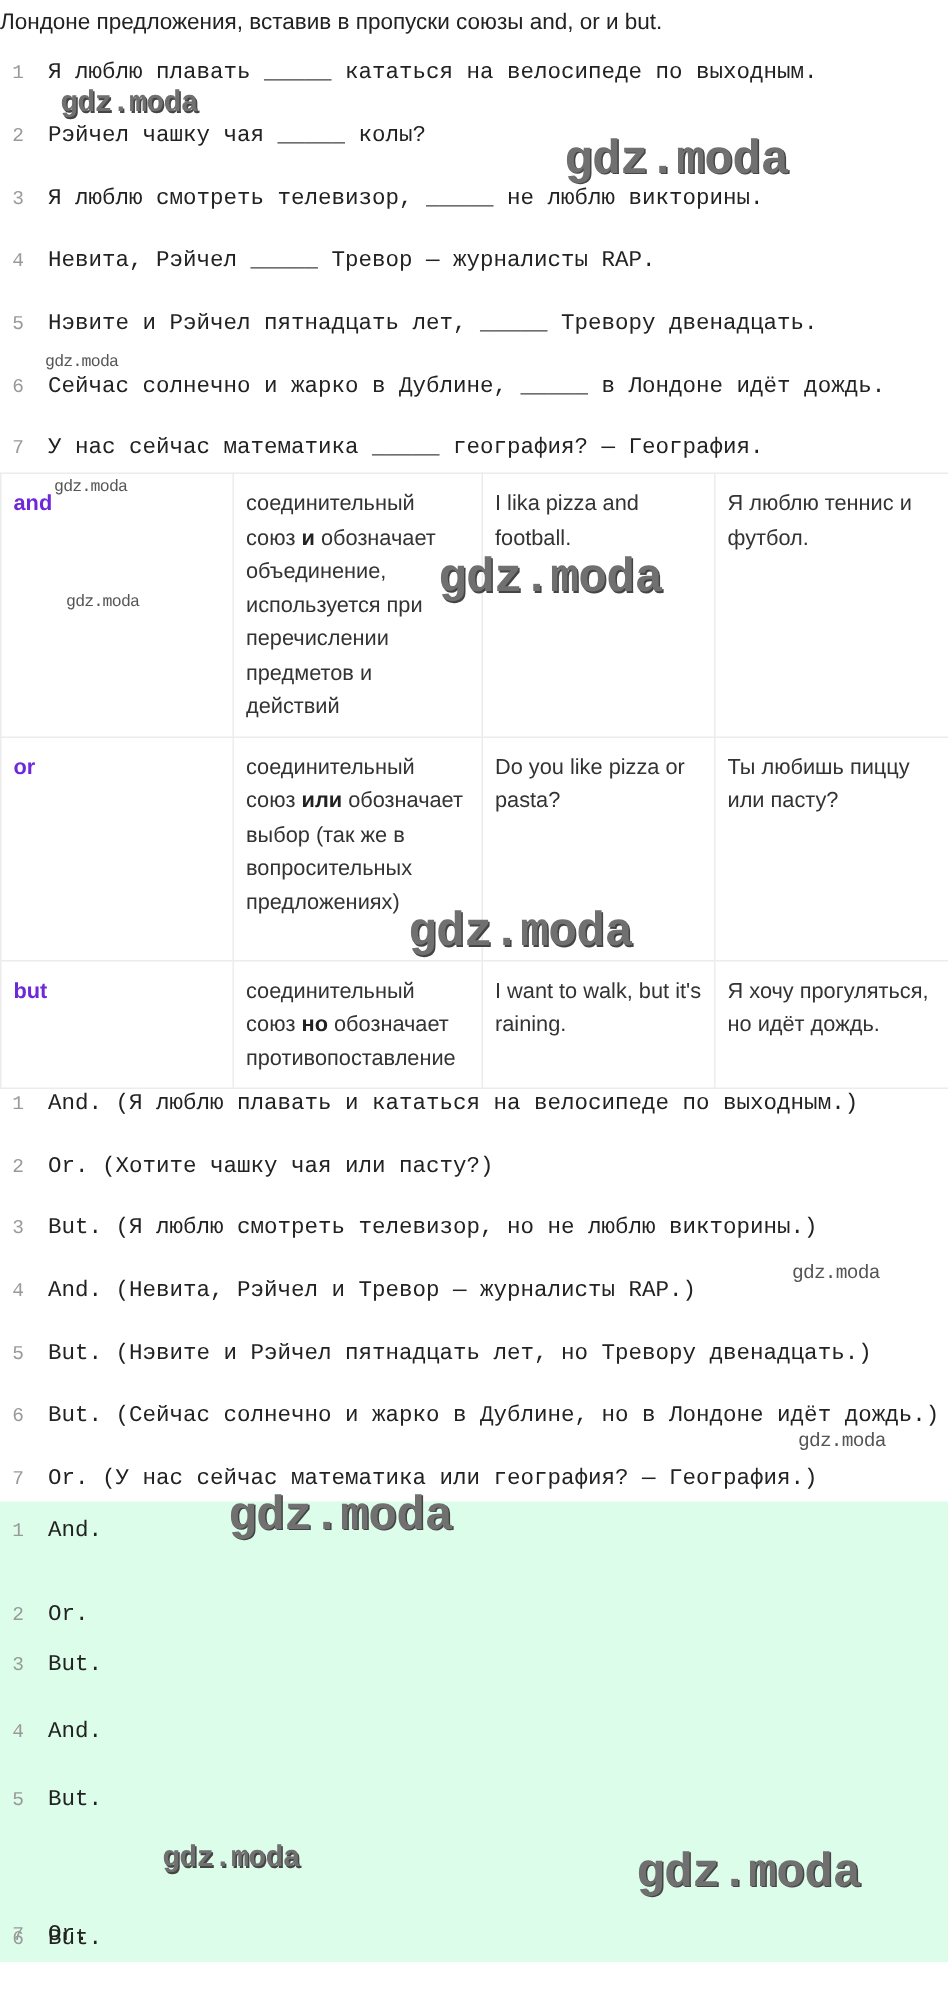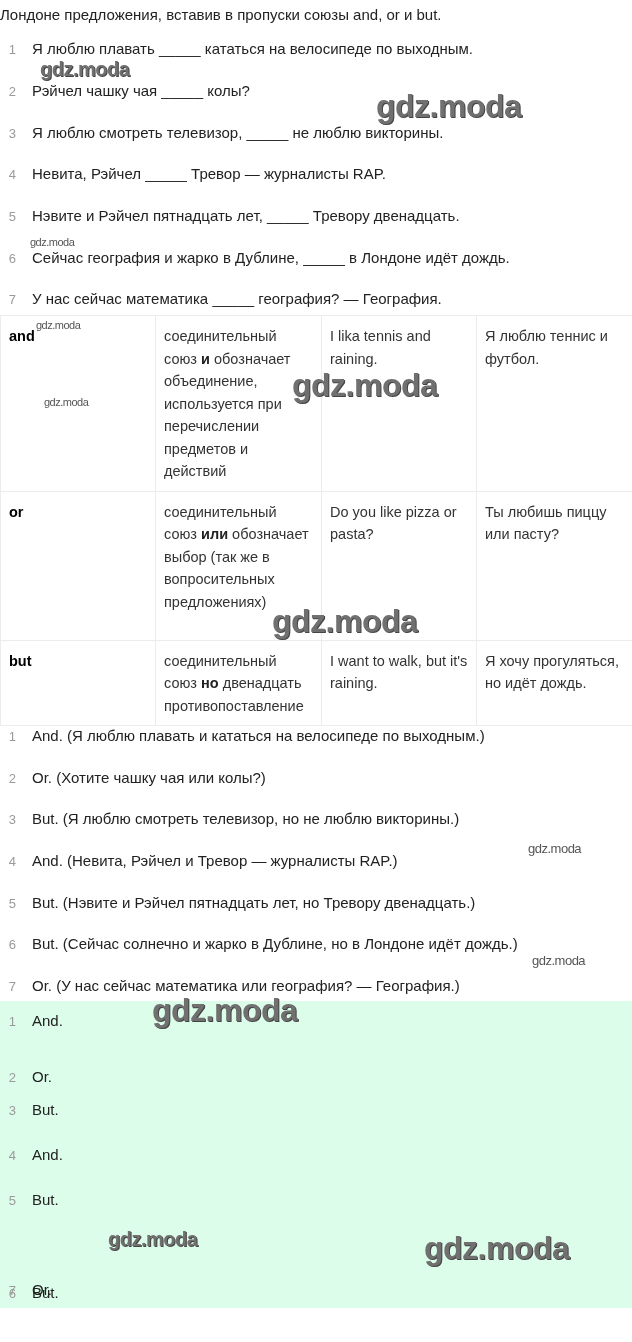--- a/index.html
+++ b/index.html
@@ -1,90 +1,90 @@
 <!DOCTYPE html>
 <html><head>
   <meta charset="utf-8">
   <style>
     html, body { margin: 0; padding: 0; background: #ffffff; }
     body {
       width: 632px; height: 1342px; position: relative; overflow: hidden;
       font-family: "Liberation Sans", sans-serif; color: #222222; font-size: 15px;
     }
     .heading { position: absolute; left: 0; top: 6px; font-size: 15px; color: #222; white-space: nowrap; }
-    .item { position: absolute; left: 0; height: 22px; line-height: 22px; white-space: nowrap; font-size: 15px; }
+    .item { position: absolute; left: 0; height: 22px; line-height: 22px; white-space: nowrap; font-size: 15px; font-family: Liberation Mono, monospace; }
     .num { display: inline-block; width: 16px; text-align: right; color: #9a9a9a; font-size: 13px; margin-right: 16px; }
     .txt { color: #222; }
     table.conj {
       position: absolute; left: 0; top: 315px; width: 632px;
       border-collapse: collapse; table-layout: fixed; font-size: 14.5px; line-height: 22.5px;
     }
     table.conj td {
       border: 1px solid #ececec; vertical-align: top; padding: 9px 8px 8px 8px; color: #333;
     }
-    table.conj td.word { font-weight: bold; color: #000000; }
+    table.conj td.word { font-weight: bold; color: #6d28d9; }
     .green {
       position: absolute; left: 0; top: 1001px; width: 632px; height: 307px; background: #dcfdea;
     }
     .wm {
-      position: absolute; font-family: Liberation Sans, sans-serif; color: #666; white-space: nowrap;
+      position: absolute; font-family: Liberation Mono, monospace; color: #666; white-space: nowrap;
       pointer-events: none; letter-spacing: -0.5px;
     }
     .wm.big { font-size: 32px; font-weight: bold; color: #707070; text-shadow: 1px 1px 0 #444; }
     .wm.mid { font-size: 24px; font-weight: bold; color: #707070; text-shadow: 1px 1px 0 #444; }
     .wm.small { font-size: 11px; color: #555; }
     b { font-weight: bold; color: #222; }
   </style>
 </head>
 <body>
 
 <div class="heading">Лондоне предложения, вставив в пропуски союзы and, or и but.</div>
 
 <div>
   <div class="item" style="top:38px"><span class="num">1</span><span class="txt">Я люблю плавать _____ кататься на велосипеде по выходным.</span></div>
   <div class="item" style="top:80px"><span class="num">2</span><span class="txt">Рэйчел чашку чая _____ колы?</span></div>
   <div class="item" style="top:122px"><span class="num">3</span><span class="txt">Я люблю смотреть телевизор, _____ не люблю викторины.</span></div>
   <div class="item" style="top:163px"><span class="num">4</span><span class="txt">Невита, Рэйчел _____ Тревор — журналисты RAP.</span></div>
   <div class="item" style="top:205px"><span class="num">5</span><span class="txt">Нэвите и Рэйчел пятнадцать лет, _____ Тревору двенадцать.</span></div>
-  <div class="item" style="top:247px"><span class="num">6</span><span class="txt">Сейчас география и жарко в Дублине, _____ в Лондоне идёт дождь.</span></div>
+  <div class="item" style="top:247px"><span class="num">6</span><span class="txt">Сейчас солнечно и жарко в Дублине, _____ в Лондоне идёт дождь.</span></div>
   <div class="item" style="top:288px"><span class="num">7</span><span class="txt">У нас сейчас математика _____ география? — География.</span></div>
 </div>
 
 <table class="conj">
   <colgroup>
       <col style="width:155px">
       <col style="width:166px">
       <col style="width:155px">
       <col style="width:156px">
     </colgroup>
   <tbody>
       <tr style="height:172px">
     <td class="word">and</td>
     <td><span>соединительный союз </span><b>и</b><span> обозначает объединение, используется при перечислении предметов и действий</span></td>
-    <td>I lika tennis and raining.</td>
+    <td>I lika pizza and football.</td>
     <td>Я люблю теннис и футбол.</td>
   </tr>
   <tr style="height:149px">
     <td class="word">or</td>
     <td><span>соединительный союз </span><b>или</b><span> обозначает выбор (так же в вопросительных предложениях)</span></td>
     <td>Do you like pizza or pasta?</td>
     <td>Ты любишь пиццу или пасту?</td>
   </tr>
   <tr style="height:82px">
     <td class="word">but</td>
-    <td><span>соединительный союз </span><b>но</b><span> двенадцать противопоставление</span></td>
+    <td><span>соединительный союз </span><b>но</b><span> обозначает противопоставление</span></td>
     <td>I want to walk, but it's raining.</td>
     <td>Я хочу прогуляться, но идёт дождь.</td>
   </tr>
 </tbody>
   </table>
 
 <div>
   <div class="item" style="top:725px"><span class="num">1</span><span class="txt">And. (Я люблю плавать и кататься на велосипеде по выходным.)</span></div>
-  <div class="item" style="top:767px"><span class="num">2</span><span class="txt">Or. (Хотите чашку чая или колы?)</span></div>
+  <div class="item" style="top:767px"><span class="num">2</span><span class="txt">Or. (Хотите чашку чая или пасту?)</span></div>
   <div class="item" style="top:808px"><span class="num">3</span><span class="txt">But. (Я люблю смотреть телевизор, но не люблю викторины.)</span></div>
   <div class="item" style="top:850px"><span class="num">4</span><span class="txt">And. (Невита, Рэйчел и Тревор — журналисты RAP.)</span></div>
   <div class="item" style="top:892px"><span class="num">5</span><span class="txt">But. (Нэвите и Рэйчел пятнадцать лет, но Тревору двенадцать.)</span></div>
   <div class="item" style="top:933px"><span class="num">6</span><span class="txt">But. (Сейчас солнечно и жарко в Дублине, но в Лондоне идёт дождь.)</span></div>
   <div class="item" style="top:975px"><span class="num">7</span><span class="txt">Or. (У нас сейчас математика или география? — География.)</span></div>
 </div>
 
 <div class="green"></div>
 <div>
   <div class="item" style="top:1010px"><span class="num">1</span><span class="txt">And.</span></div>

